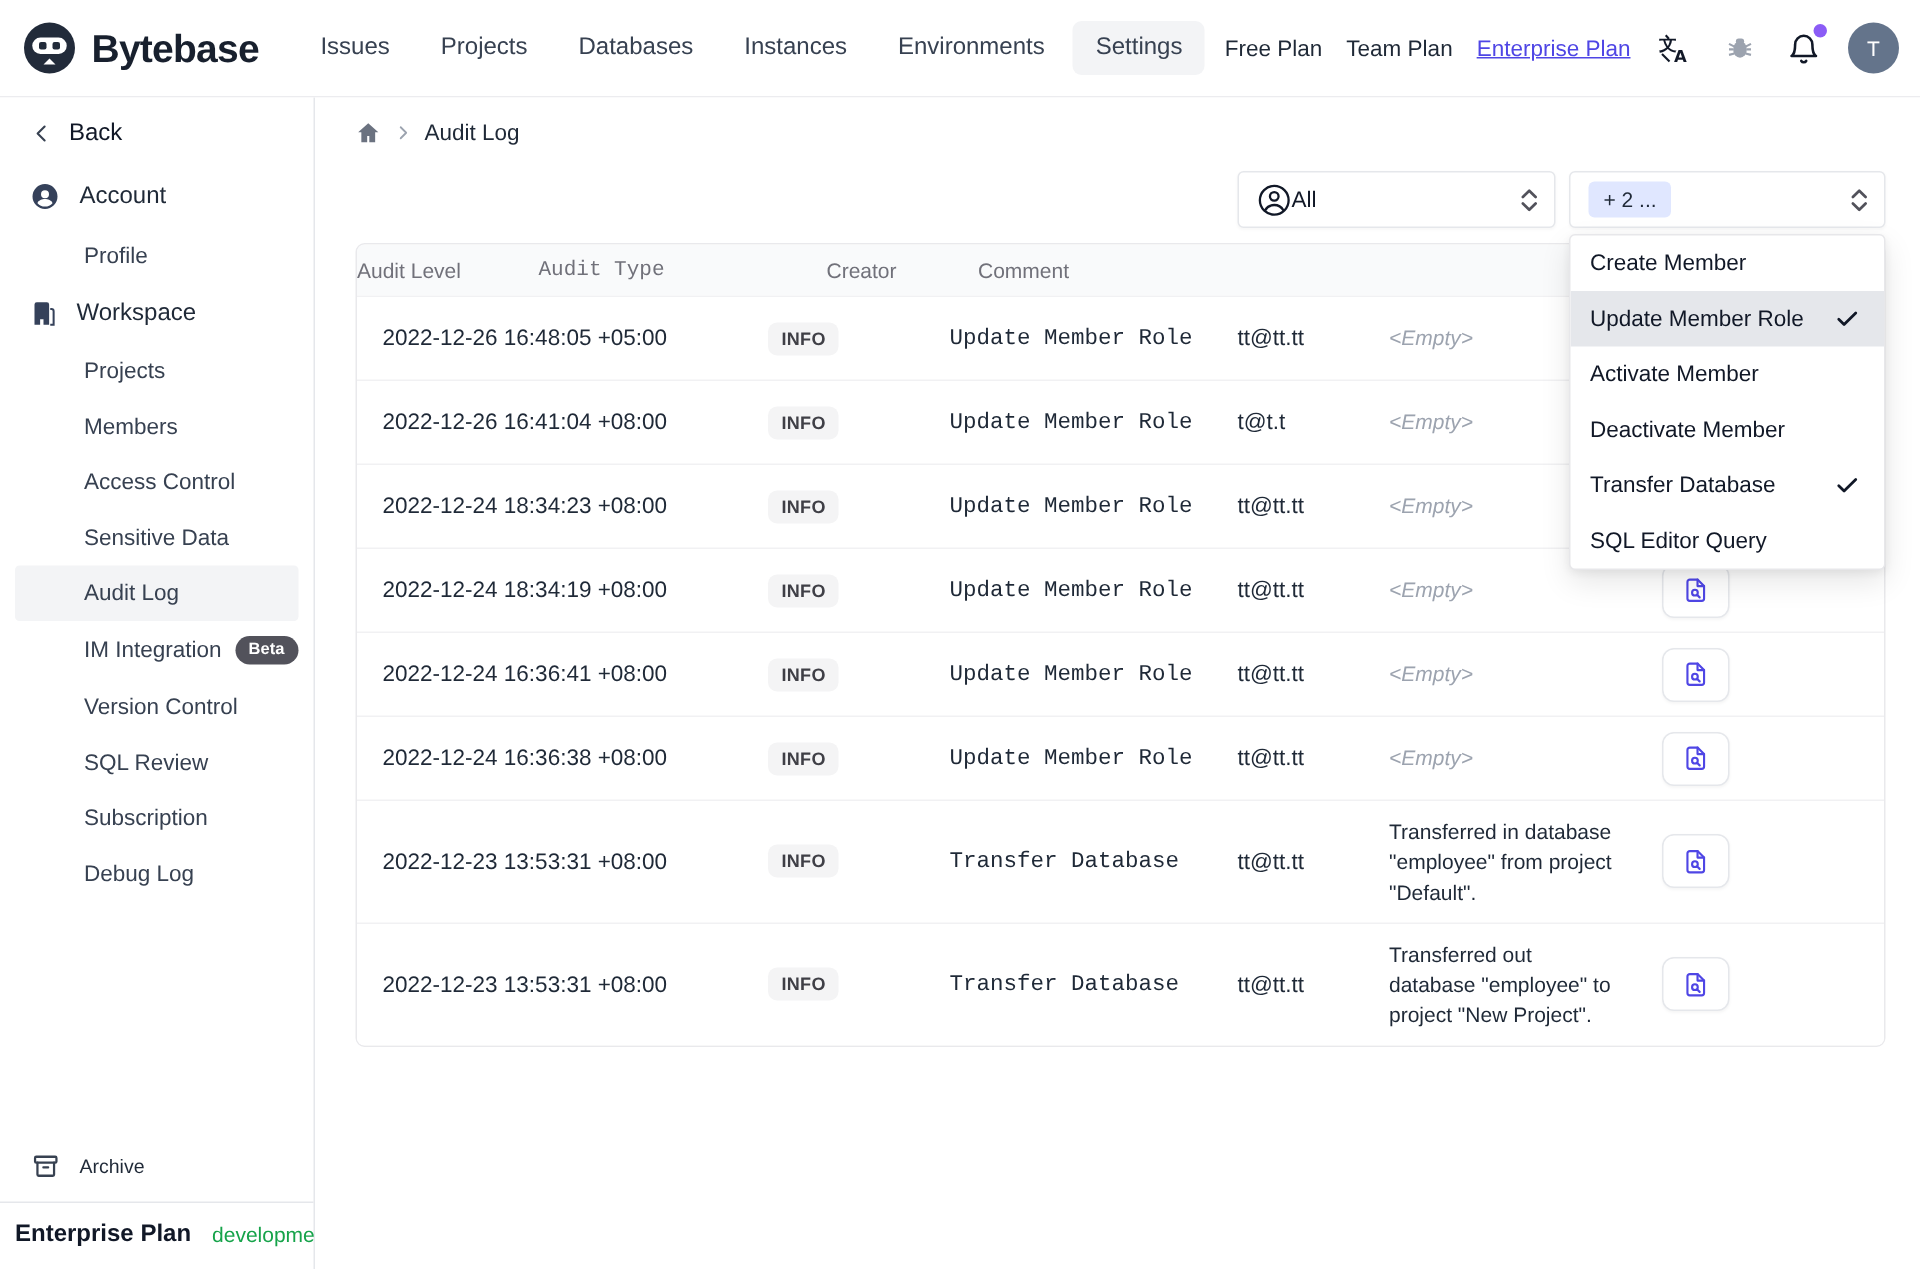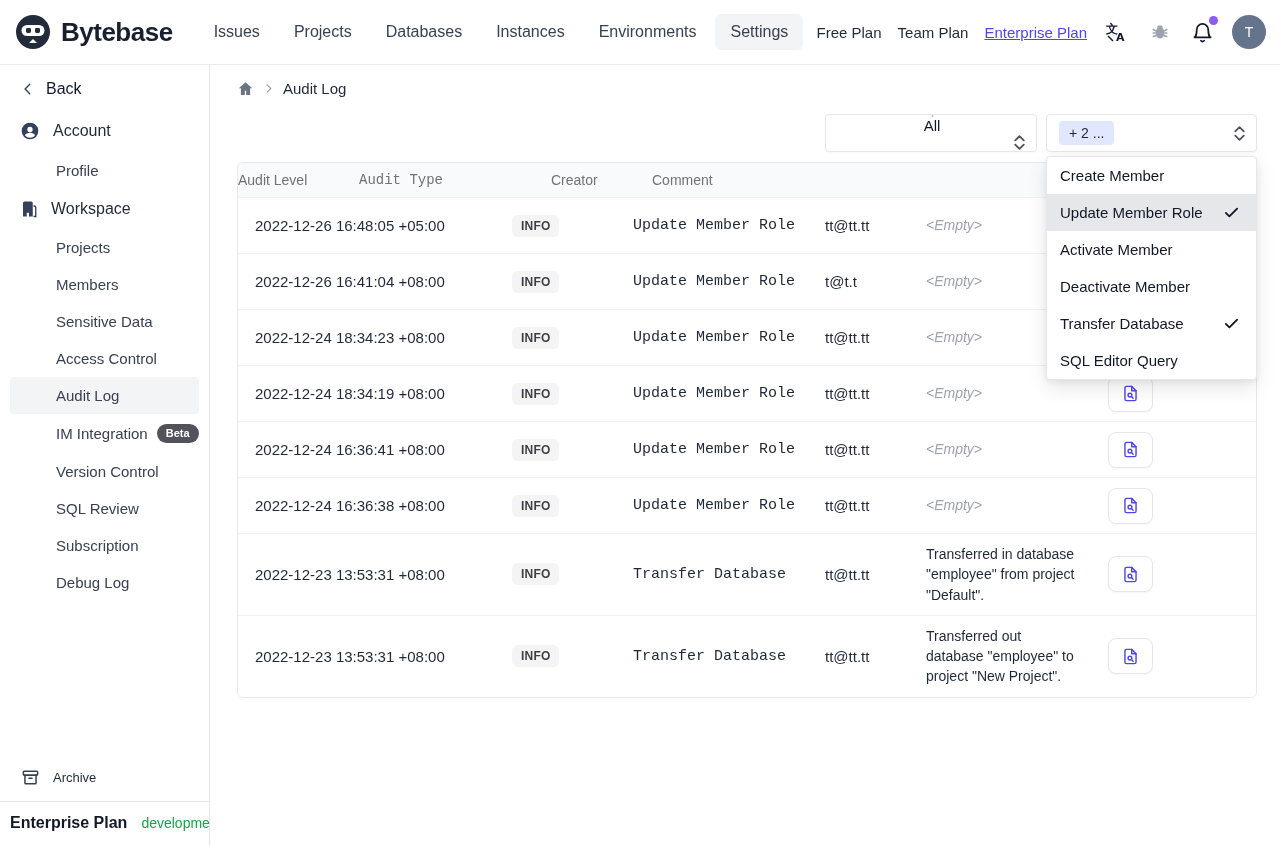--- a/index.html
+++ b/index.html
@@ -65,21 +65,21 @@
   .breadcrumb { display:flex; align-items:center; gap:9px; padding:13px 24px 0 27px; height:34px; }
   .breadcrumb-page { font-size:15px; color:#1f2937; font-weight:500; }
   .crumb-sep { color:#9ca3af; font-size:15px; }
 
   .filter-row { display:flex; justify-content:flex-end; gap:9px; padding:15px 23px 0 0; }
   .select {
     height:38px; border:1px solid #e5e7eb; border-radius:4px; background:#fff;
     display:flex; align-items:center; padding:0 10px 0 12px; cursor:pointer;
     box-shadow:0 1px 2px rgba(0,0,0,.03);
   }
-  .select.creator { width:212px; gap:0;flex-direction:column; }
+  .select.creator { width:212px; gap:0; }
   .select.type { width:211px; }
   .select-value { font-size:15px; color:#111827; }
   .chevrons { margin-left:auto; display:flex; }
   .type-pill { background:#e0e7ff; color:#1f2937; font-size:14px; padding:4px 10px; border-radius:4px; }
 
   
   .audit-table {
     margin:10px 23px 0 27px; width:1020px;
     border:1px solid #e9e9ec; border-radius:6px; overflow:hidden;
   }
@@ -212,26 +212,26 @@
       <span>Projects</span>
 
     </div>
 
     <div class="side-item">
       <span>Members</span>
 
     </div>
 
     <div class="side-item">
+      <span>Access Control</span>
+
+    </div>
+
+    <div class="side-item">
       <span>Sensitive Data</span>
-
-    </div>
-
-    <div class="side-item">
-      <span>Access Control</span>
 
     </div>
 
     <div class="side-item active">
       <span>Audit Log</span>
 
     </div>
 
     <div class="side-item">
       <span>IM Integration</span>

